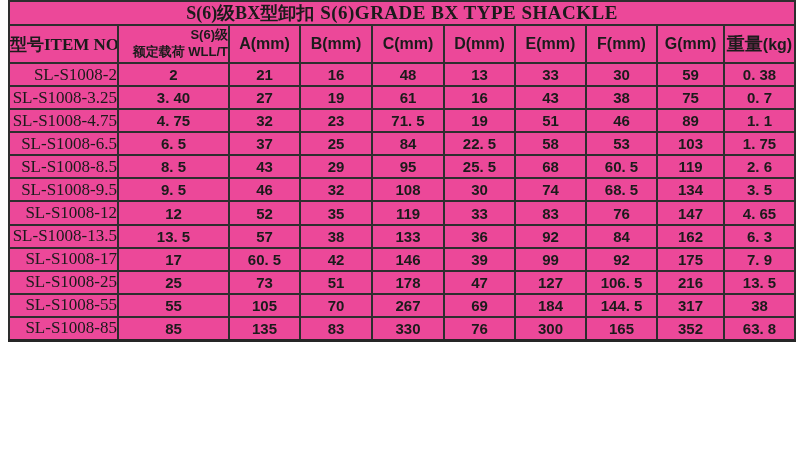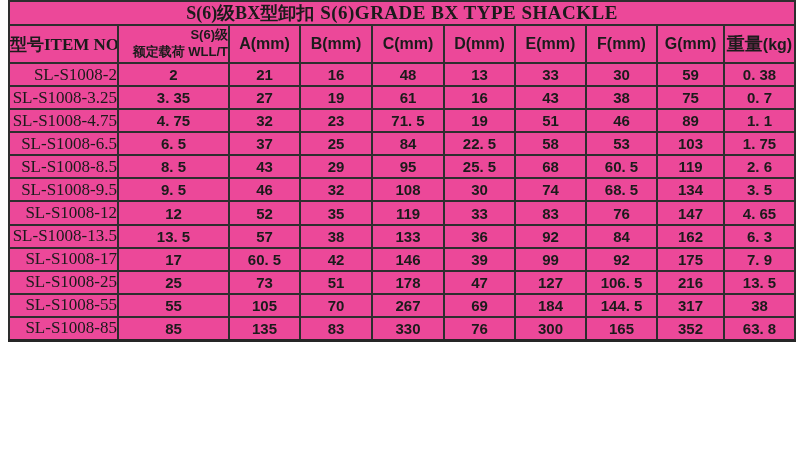--- a/index.html
+++ b/index.html
@@ -125,21 +125,21 @@
     <td class="num">16</td>
     <td class="num">48</td>
     <td class="num">13</td>
     <td class="num">33</td>
     <td class="num">30</td>
     <td class="num">59</td>
     <td class="num">0. 38</td>
   </tr>
       <tr>
     <td class="item">SL-S1008-3.25</td>
-    <td class="num">3. 35</td>
+    <td class="num">3. 40</td>
     <td class="num">27</td>
     <td class="num">19</td>
     <td class="num">61</td>
     <td class="num">16</td>
     <td class="num">43</td>
     <td class="num">38</td>
     <td class="num">75</td>
     <td class="num">0. 7</td>
   </tr>
       <tr>

